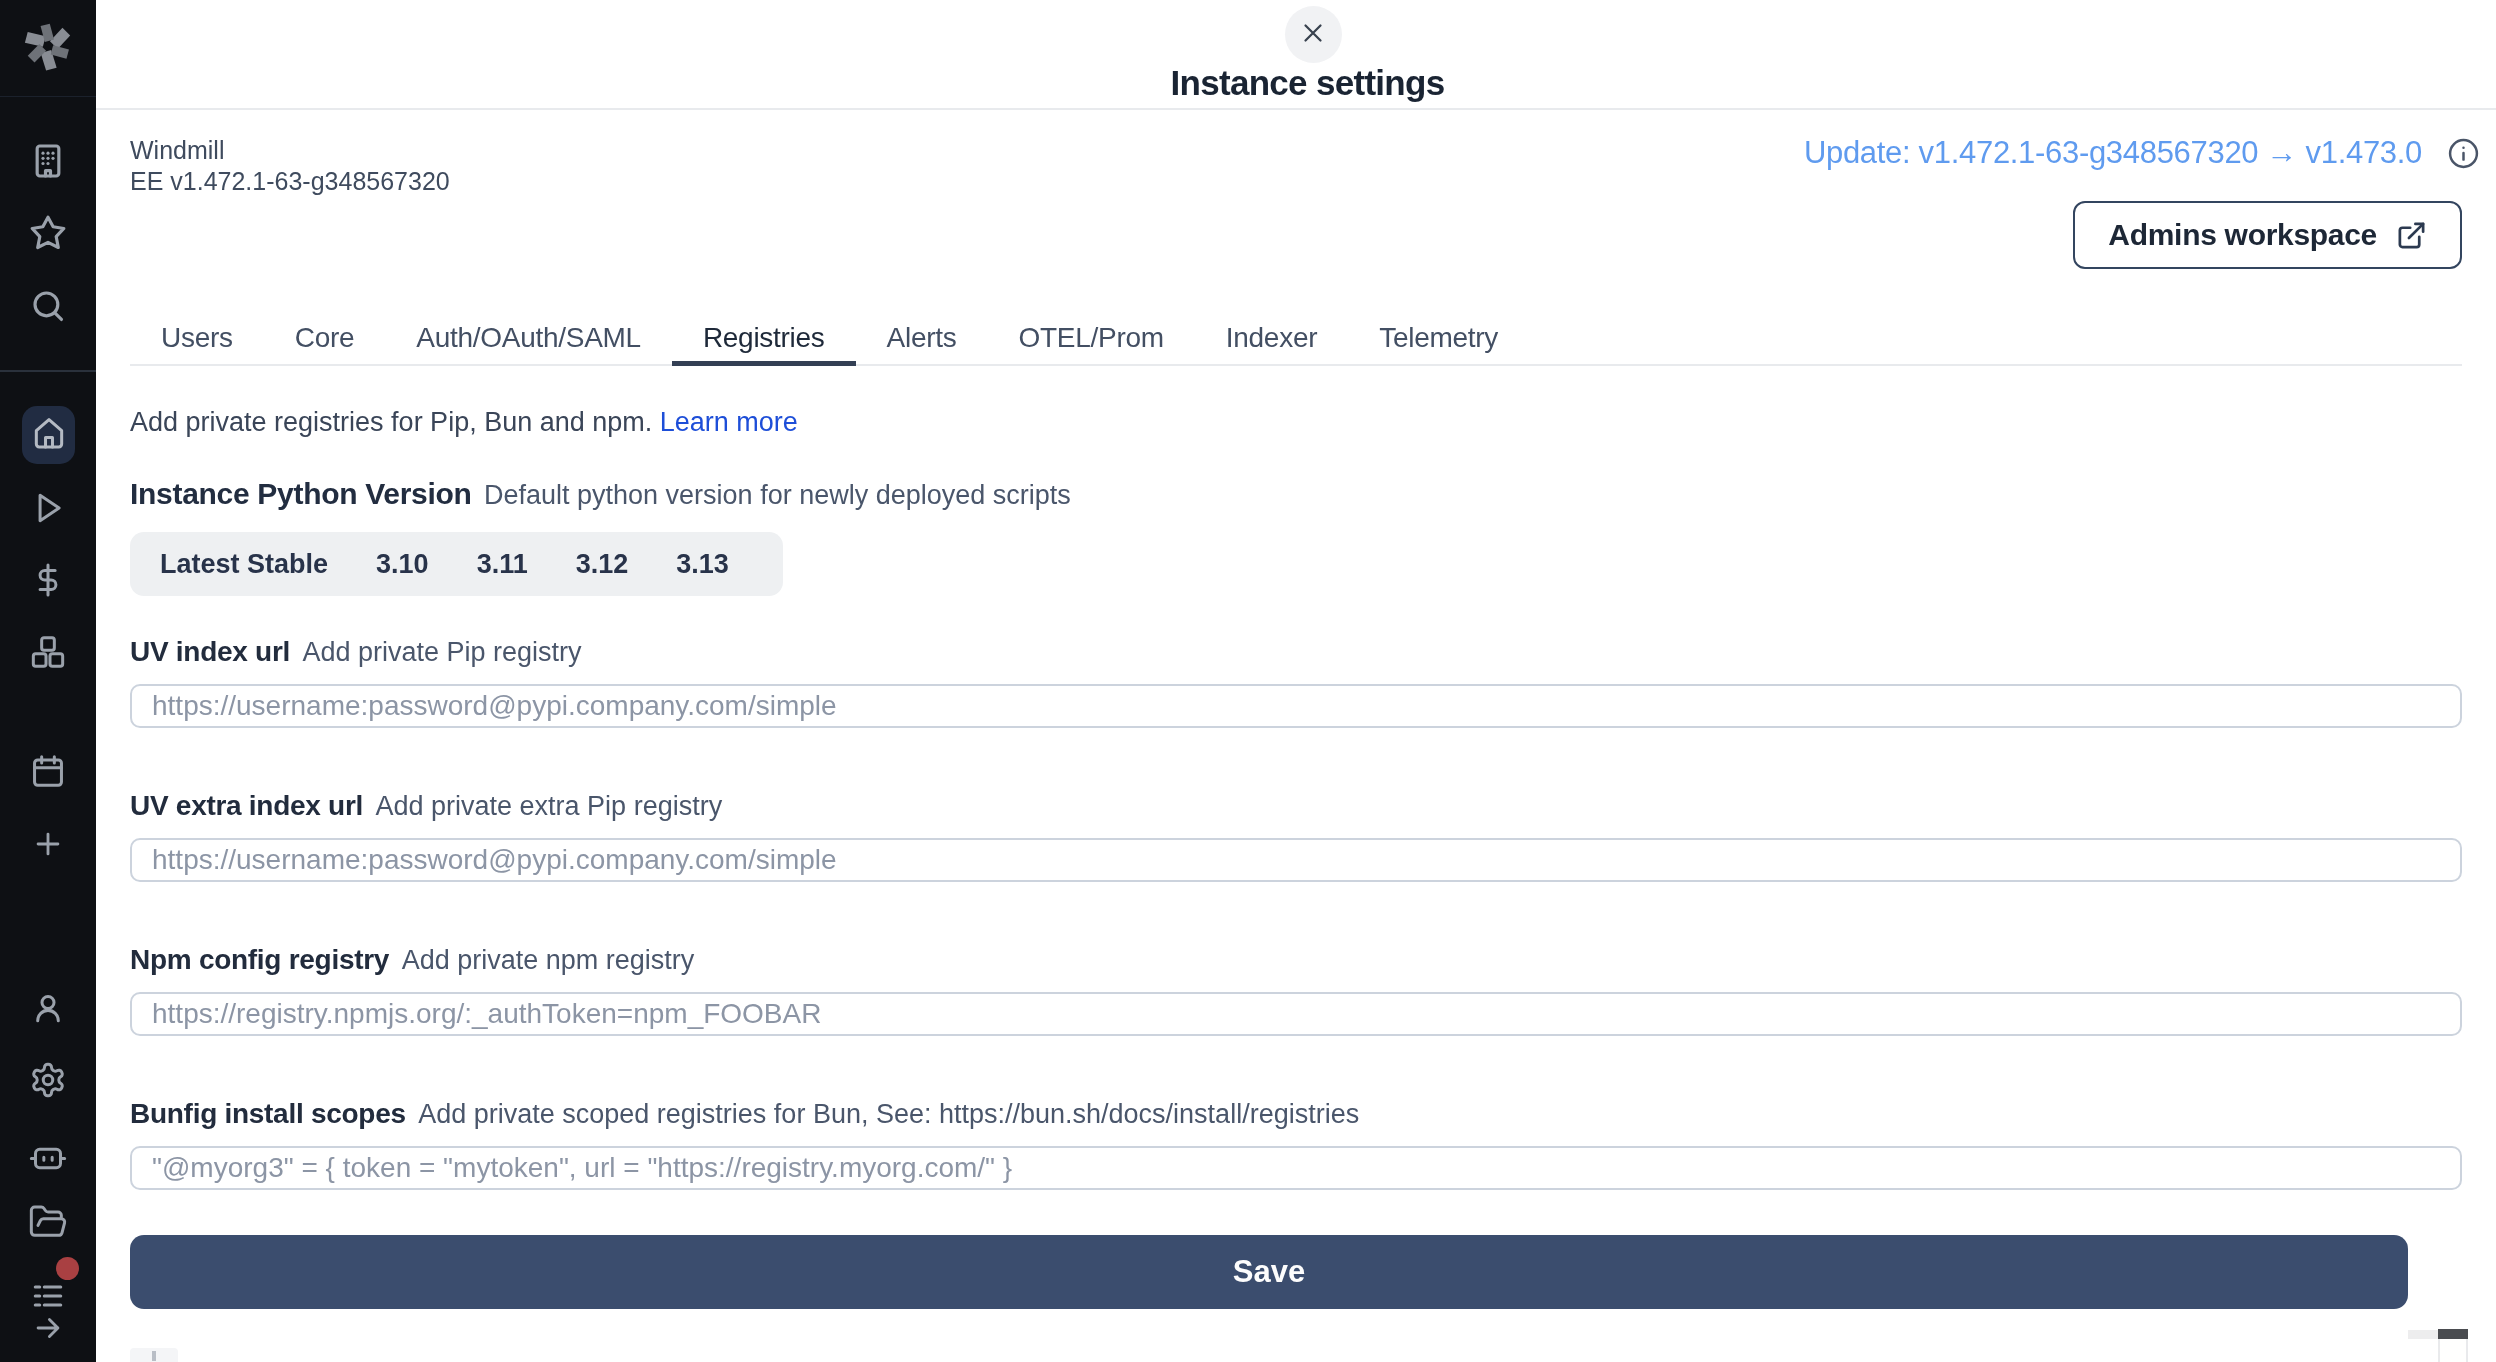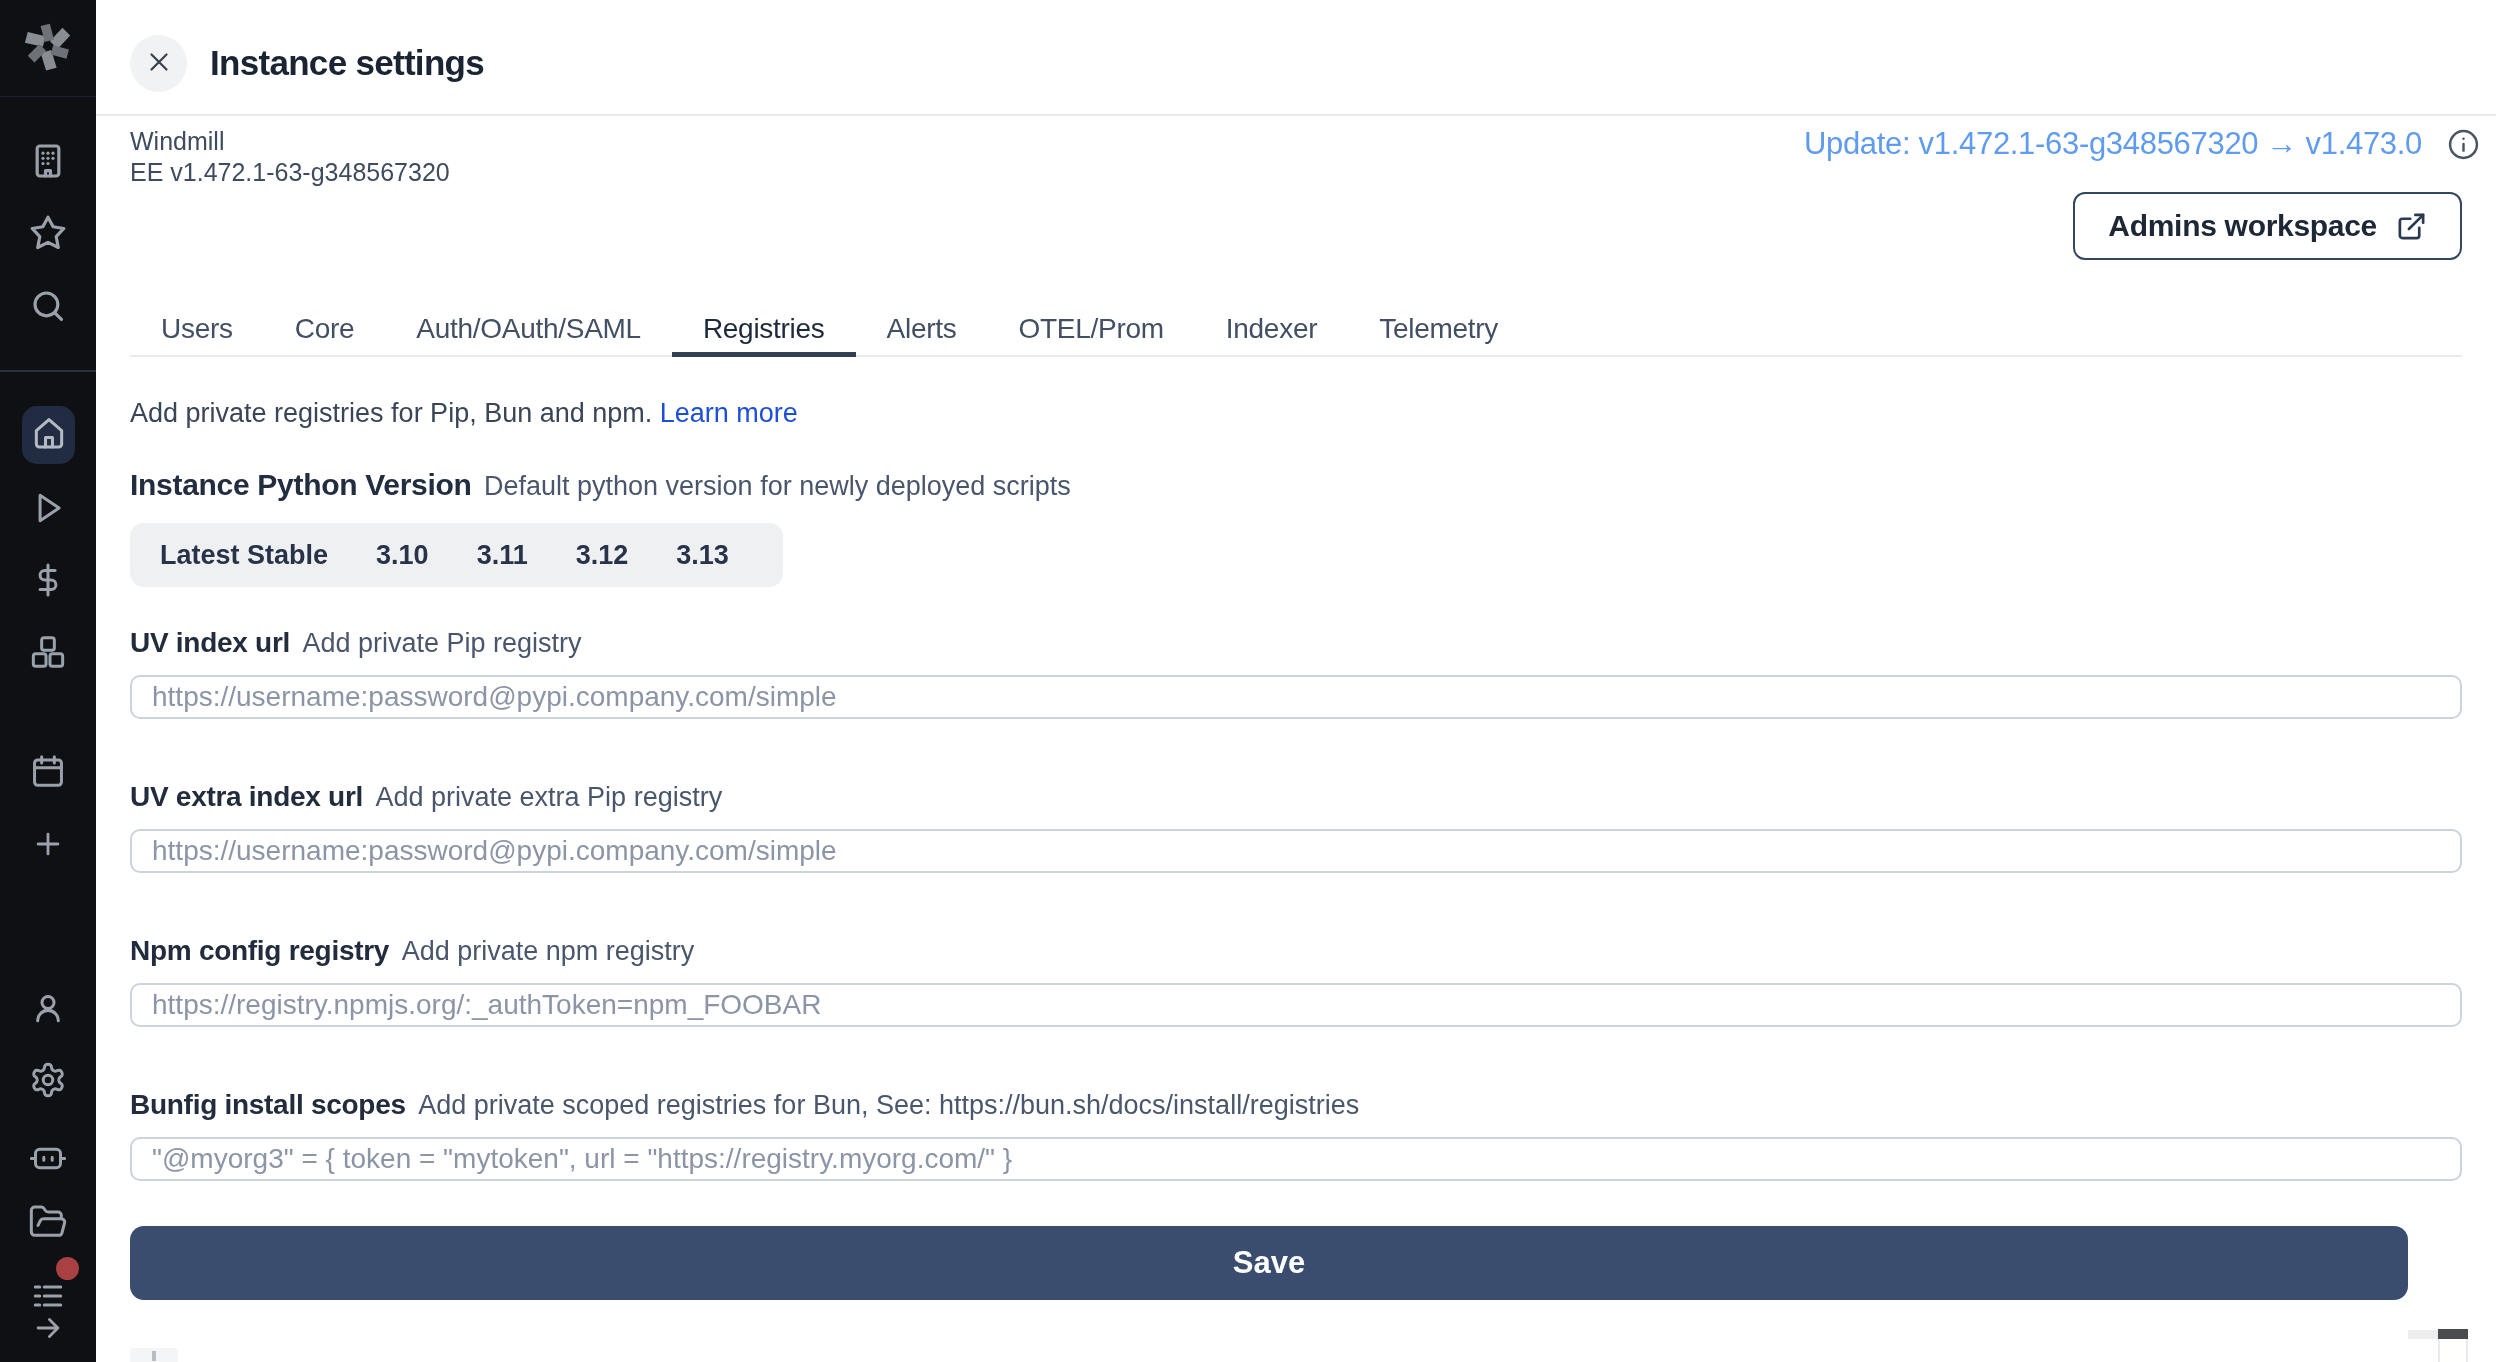--- a/index.html
+++ b/index.html
@@ -13,28 +13,28 @@
   .s-item{position:absolute;left:50%;transform:translateX(-50%);width:46px;height:44px;
           display:flex;align-items:center;justify-content:center;color:#9aa1ab;cursor:pointer;}
   .s-item svg{display:block;}
   .nav-active{position:absolute;left:22px;top:406px;width:53px;height:58px;border-radius:15px;
               background:#212c42;display:flex;align-items:center;justify-content:center;color:#b4bac3;cursor:pointer;}
   .logo{position:absolute;left:50%;transform:translateX(-50%);top:16px;width:60px;height:60px;
         display:flex;align-items:center;justify-content:center;cursor:pointer;}
   .red-dot{position:absolute;left:56px;top:1257px;width:23px;height:23px;border-radius:50%;background:#a94042;}
 
   
-  .header{position:absolute;left:96px;right:0;top:12px;height:104px;background:#fff;
-          border-bottom:2px solid #e8eaed;display:flex;align-items:center;}
+  .header{position:absolute;left:96px;right:0;top:6px;height:104px;background:#fff;
+          border-bottom:2px solid #e8eaed;display:flex;align-items:center;flex-direction:column;}
   .close-btn{margin-left:34px;width:57px;height:57px;border-radius:50%;background:#f1f2f4;
              display:flex;align-items:center;justify-content:center;color:#39424f;cursor:pointer;border:none;}
   .page-title{margin-left:23px;font-size:35px;font-weight:700;color:#1a2433;letter-spacing:-0.02em;}
 
   
-  .main{position:absolute;left:130px;top:85px;width:2332px;}
+  .main{position:absolute;left:130px;top:94px;width:2332px;}
   .meta-row{display:flex;justify-content:space-between;margin-top:41px;height:177px;}
   .app-meta{font-size:25px;line-height:31px;color:#3f4b5e;}
   .meta-right{display:flex;flex-direction:column;align-items:flex-end;}
   .update-row{display:flex;align-items:flex-end;margin-right:-19px;}
   .update-link{font-size:31px;color:#5f9bef;cursor:pointer;letter-spacing:-0.01em;}
   .info-icon{margin-left:24px;color:#4a5568;display:flex;cursor:pointer;}
   .admins-btn{margin-top:30px;height:68px;padding:17px 33px;display:flex;align-items:center;gap:19px;
               border:2.5px solid #33455f;border-radius:12px;background:#fff;cursor:pointer;
               font-size:30px;font-weight:700;color:#1d2736;letter-spacing:-0.01em;}
   .admins-btn .ext{color:#2c3a50;display:flex;}

